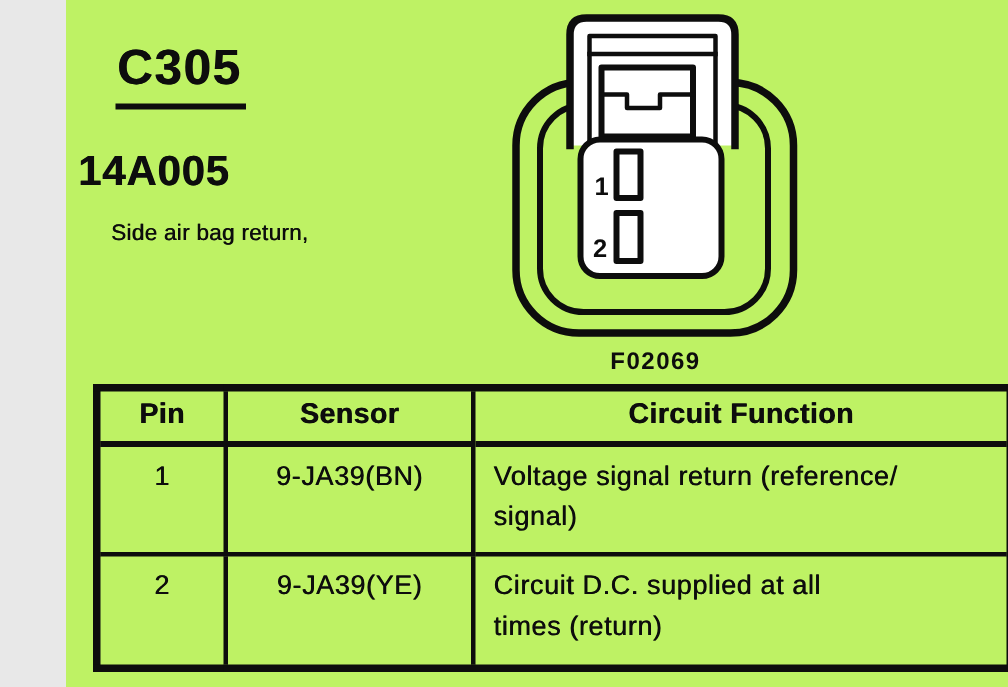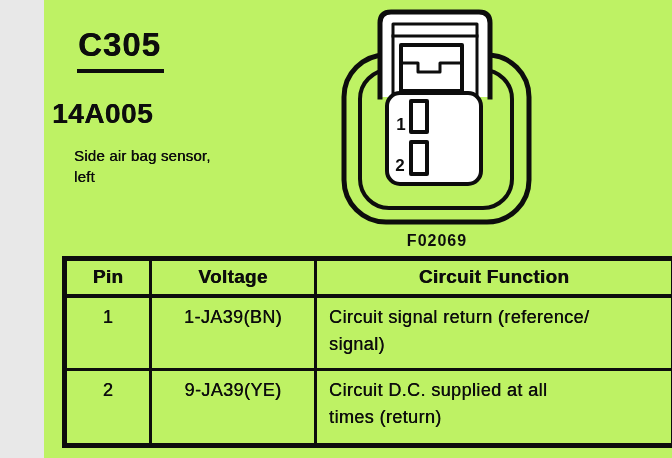--- a/index.html
+++ b/index.html
@@ -54,22 +54,21 @@
 </style>
 </head>
 <body>
 
 <div class="page">
 
   <div class="connector-id">C305</div>
   <div class="connector-id-underline"></div>
   <div class="part-number">14A005</div>
   <div class="component-block">
-    <div>Side air bag sensor,</div>
-    <div>left</div>
+    <div>Side air bag return,</div>
   </div>
 
   <div class="connector-figure">
     <svg width="200" height="250" viewBox="0 0 200 250">
       <g stroke="#0d0d0d" fill="none" stroke-linejoin="round" stroke-linecap="square">
 
         <rect x="5" y="50" width="185" height="167" rx="42" stroke-width="5"></rect>
         <rect x="21" y="65" width="152" height="138" rx="29" stroke-width="4"></rect>
 
         <path d="M41,92 V18 Q41,7 52,7 H140 Q151,7 151,18 V92" fill="#ffffff" stroke-width="5"></path>
@@ -90,28 +89,28 @@
 
   <table class="pinout-table">
     <colgroup>
       <col class="col-w-pin">
         <col class="col-w-circuit">
         <col class="col-w-function">
     </colgroup>
     <tbody>
         <tr class="row-header">
       <th>Pin</th>
-      <th>Voltage</th>
+      <th>Sensor</th>
       <th>Circuit Function</th>
     </tr>
     <tr class="row-1">
       <td class="col-pin">1</td>
-      <td class="col-circuit">1-JA39(BN)</td>
+      <td class="col-circuit">9-JA39(BN)</td>
       <td class="col-function">
-        <div>Circuit signal return (reference/</div>
+        <div>Voltage signal return (reference/</div>
         <div>signal)</div>
       </td>
     </tr>
     <tr class="row-2">
       <td class="col-pin">2</td>
       <td class="col-circuit">9-JA39(YE)</td>
       <td class="col-function">
         <div>Circuit D.C. supplied at all</div>
         <div>times (return)</div>
       </td>

